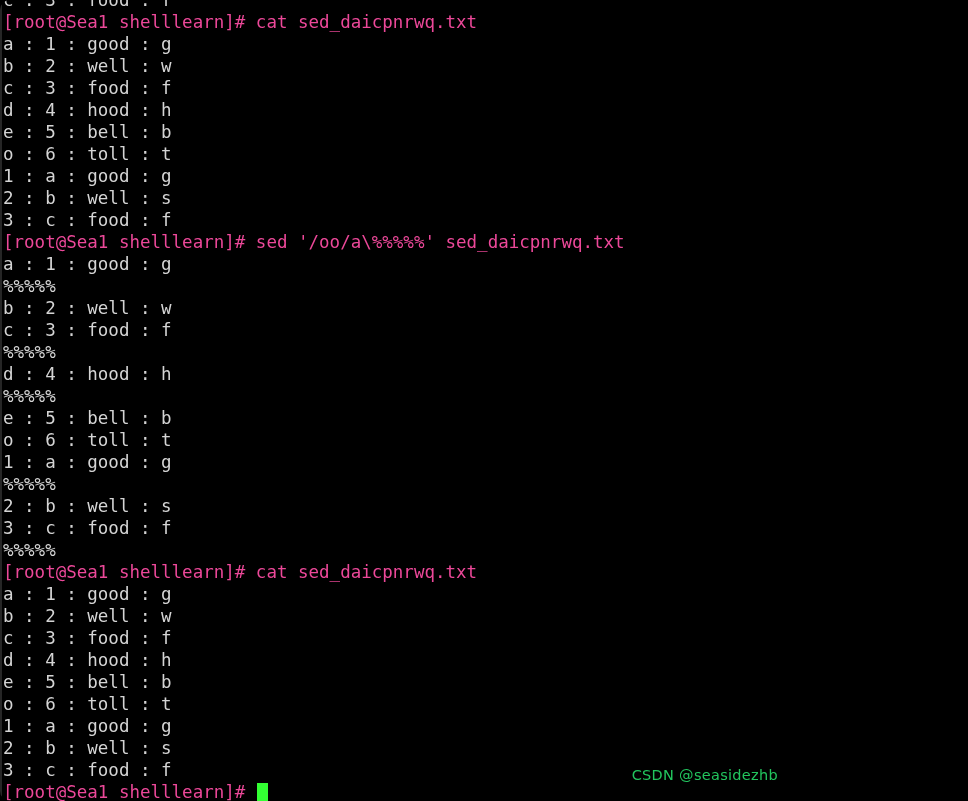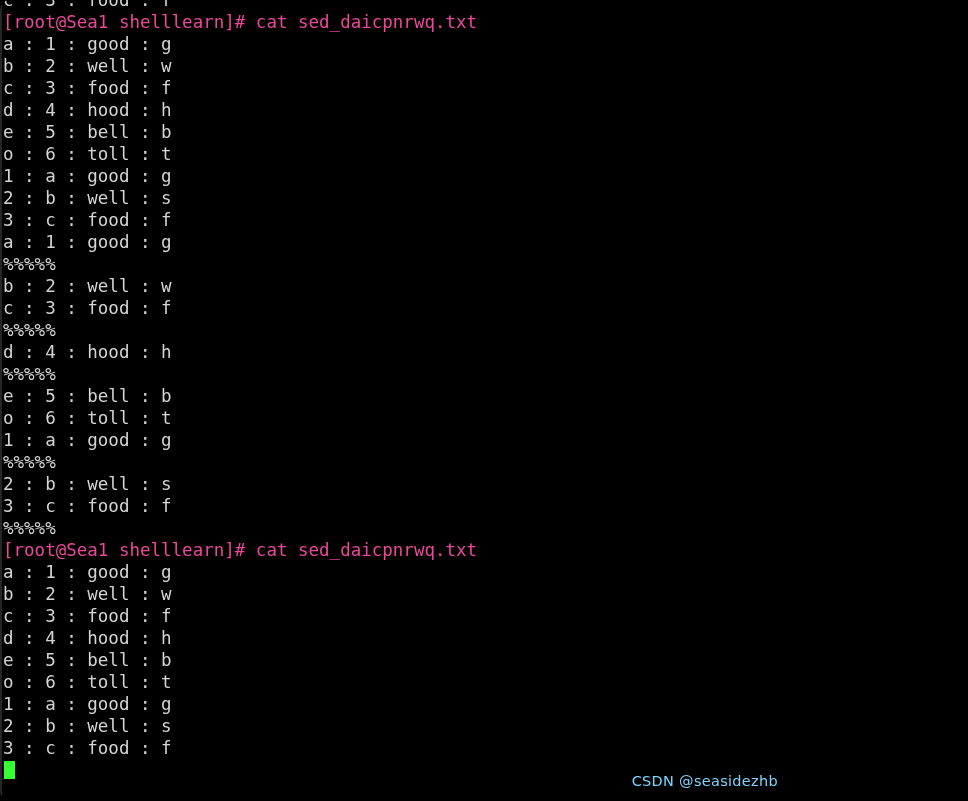--- a/index.html
+++ b/index.html
@@ -70,24 +70,24 @@
     width: 11px;
     height: 18px;
     background: #33ff33;
     vertical-align: -3px;
     margin-left: 1px;
   }
 
   #watermark {
     position: absolute;
     right: 14px;
-    bottom: 12px;
+    bottom: 18px;
     font-family: "DejaVu Sans", "Liberation Sans", sans-serif;
     font-size: 14.5px;
-    color: #7dd3fc;
+    color: #22c55e;
     letter-spacing: 0.3px;
     white-space: pre;
     z-index: 6;
   }
 </style>
 </head>
 <body>
 
 <div id="terminal">
 
@@ -99,20 +99,21 @@
       <div class="line cmd">[root@Sea1 shelllearn]# cat sed_daicpnrwq.txt</div>
       <div class="line out">a : 1 : good : g</div>
       <div class="line out">b : 2 : well : w</div>
       <div class="line out">c : 3 : food : f</div>
       <div class="line out">d : 4 : hood : h</div>
       <div class="line out">e : 5 : bell : b</div>
       <div class="line out">o : 6 : toll : t</div>
       <div class="line out">1 : a : good : g</div>
       <div class="line out">2 : b : well : s</div>
       <div class="line out">3 : c : food : f</div>
+      <div class="line cmd">[root@Sea1 shelllearn]# sed '/oo/a\%%%%%' sed_daicpnrwq.txt</div>
       <div class="line out">a : 1 : good : g</div>
       <div class="line pct">%%%%%</div>
       <div class="line out">b : 2 : well : w</div>
       <div class="line out">c : 3 : food : f</div>
       <div class="line pct">%%%%%</div>
       <div class="line out">d : 4 : hood : h</div>
       <div class="line pct">%%%%%</div>
       <div class="line out">e : 5 : bell : b</div>
       <div class="line out">o : 6 : toll : t</div>
       <div class="line out">1 : a : good : g</div>
@@ -123,18 +124,18 @@
       <div class="line cmd">[root@Sea1 shelllearn]# cat sed_daicpnrwq.txt</div>
       <div class="line out">a : 1 : good : g</div>
       <div class="line out">b : 2 : well : w</div>
       <div class="line out">c : 3 : food : f</div>
       <div class="line out">d : 4 : hood : h</div>
       <div class="line out">e : 5 : bell : b</div>
       <div class="line out">o : 6 : toll : t</div>
       <div class="line out">1 : a : good : g</div>
       <div class="line out">2 : b : well : s</div>
       <div class="line out">3 : c : food : f</div>
-      <div class="line cmd prompt-line"><span id="cursor"></span></div>
+      <div class="line cmd prompt-line"><span>[root@Sea1 shelllearn]# </span><span id="cursor"></span></div>
     </div>
 
   <div id="watermark">CSDN @seasidezhb</div>
 
 </div>
 
 </body></html>

